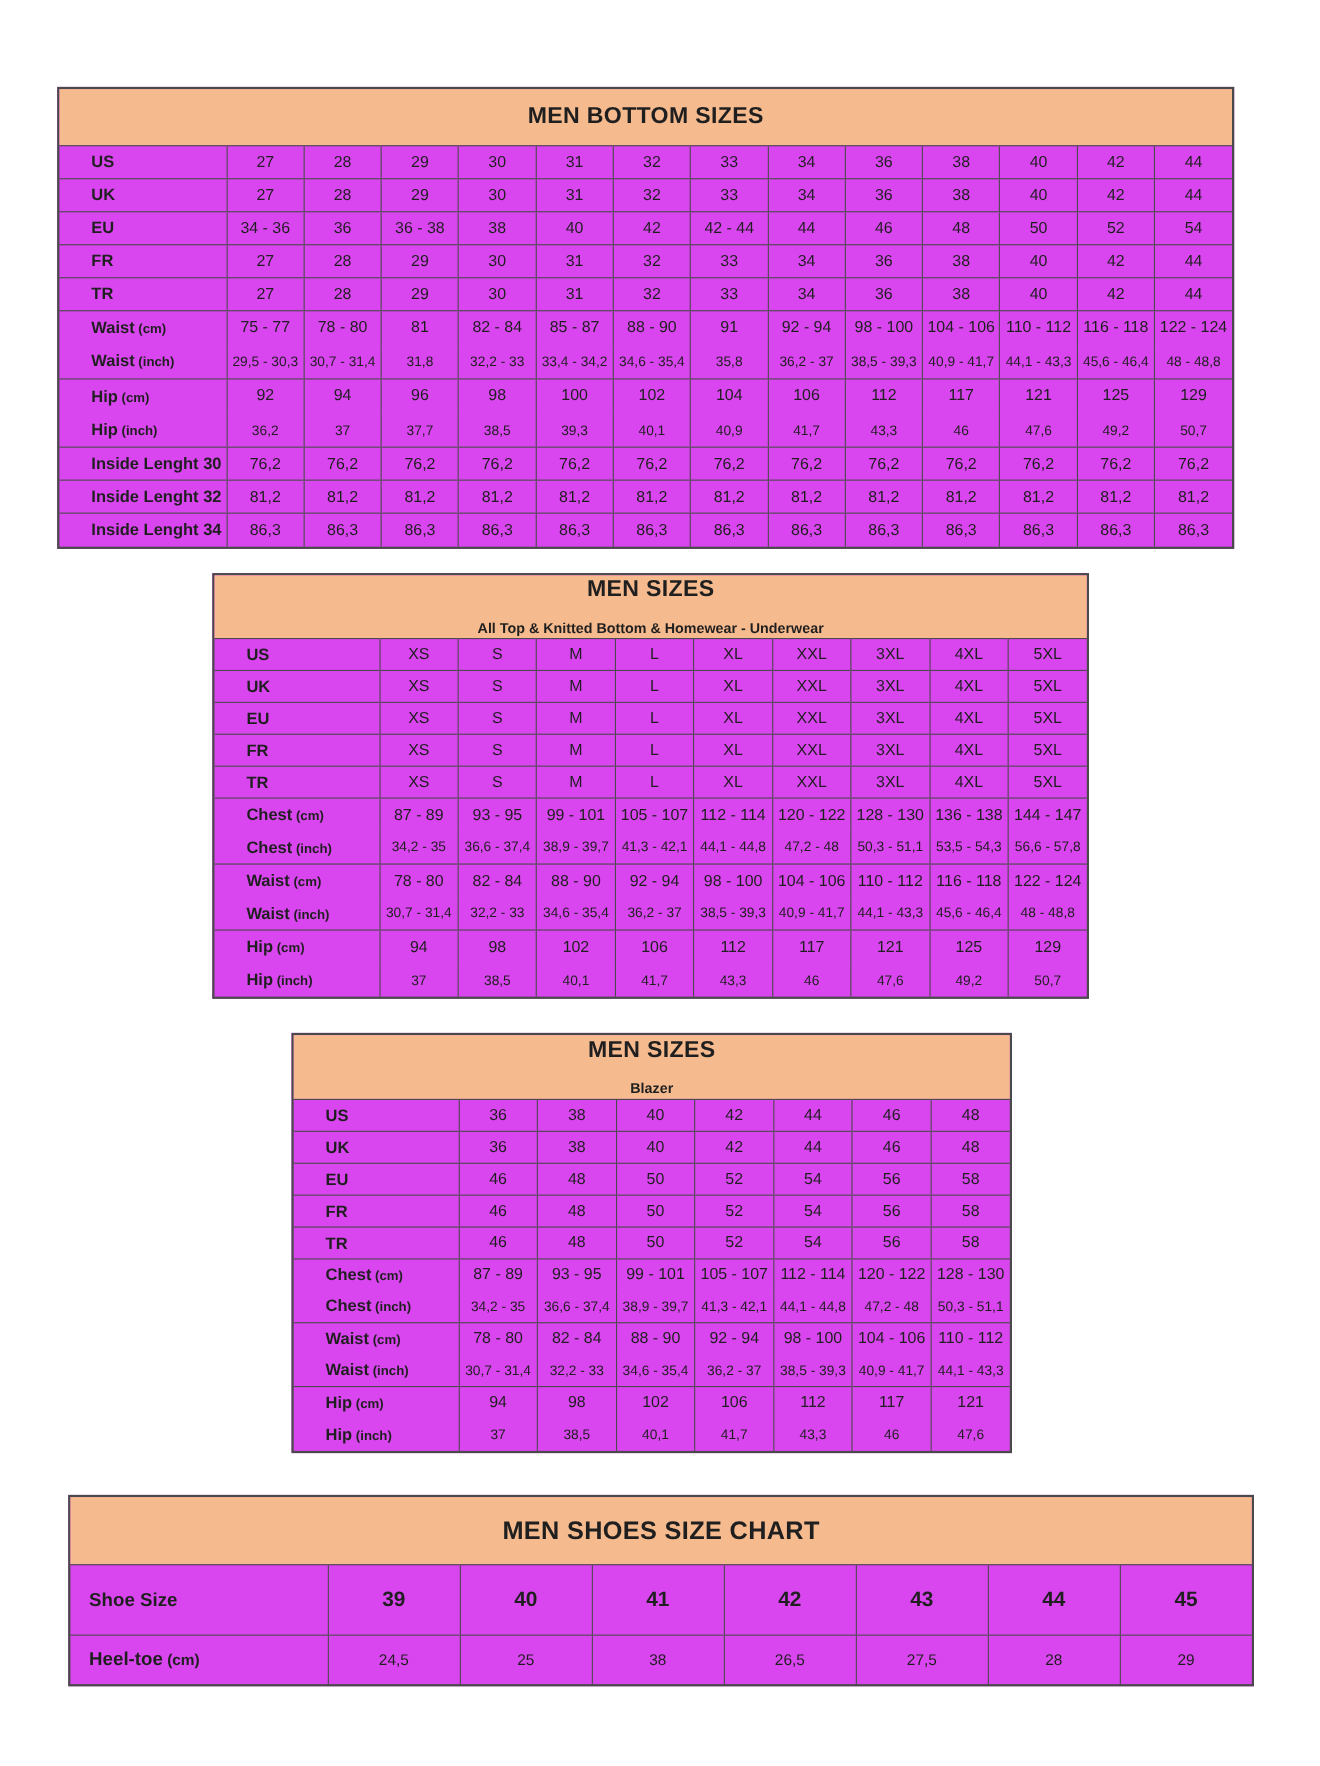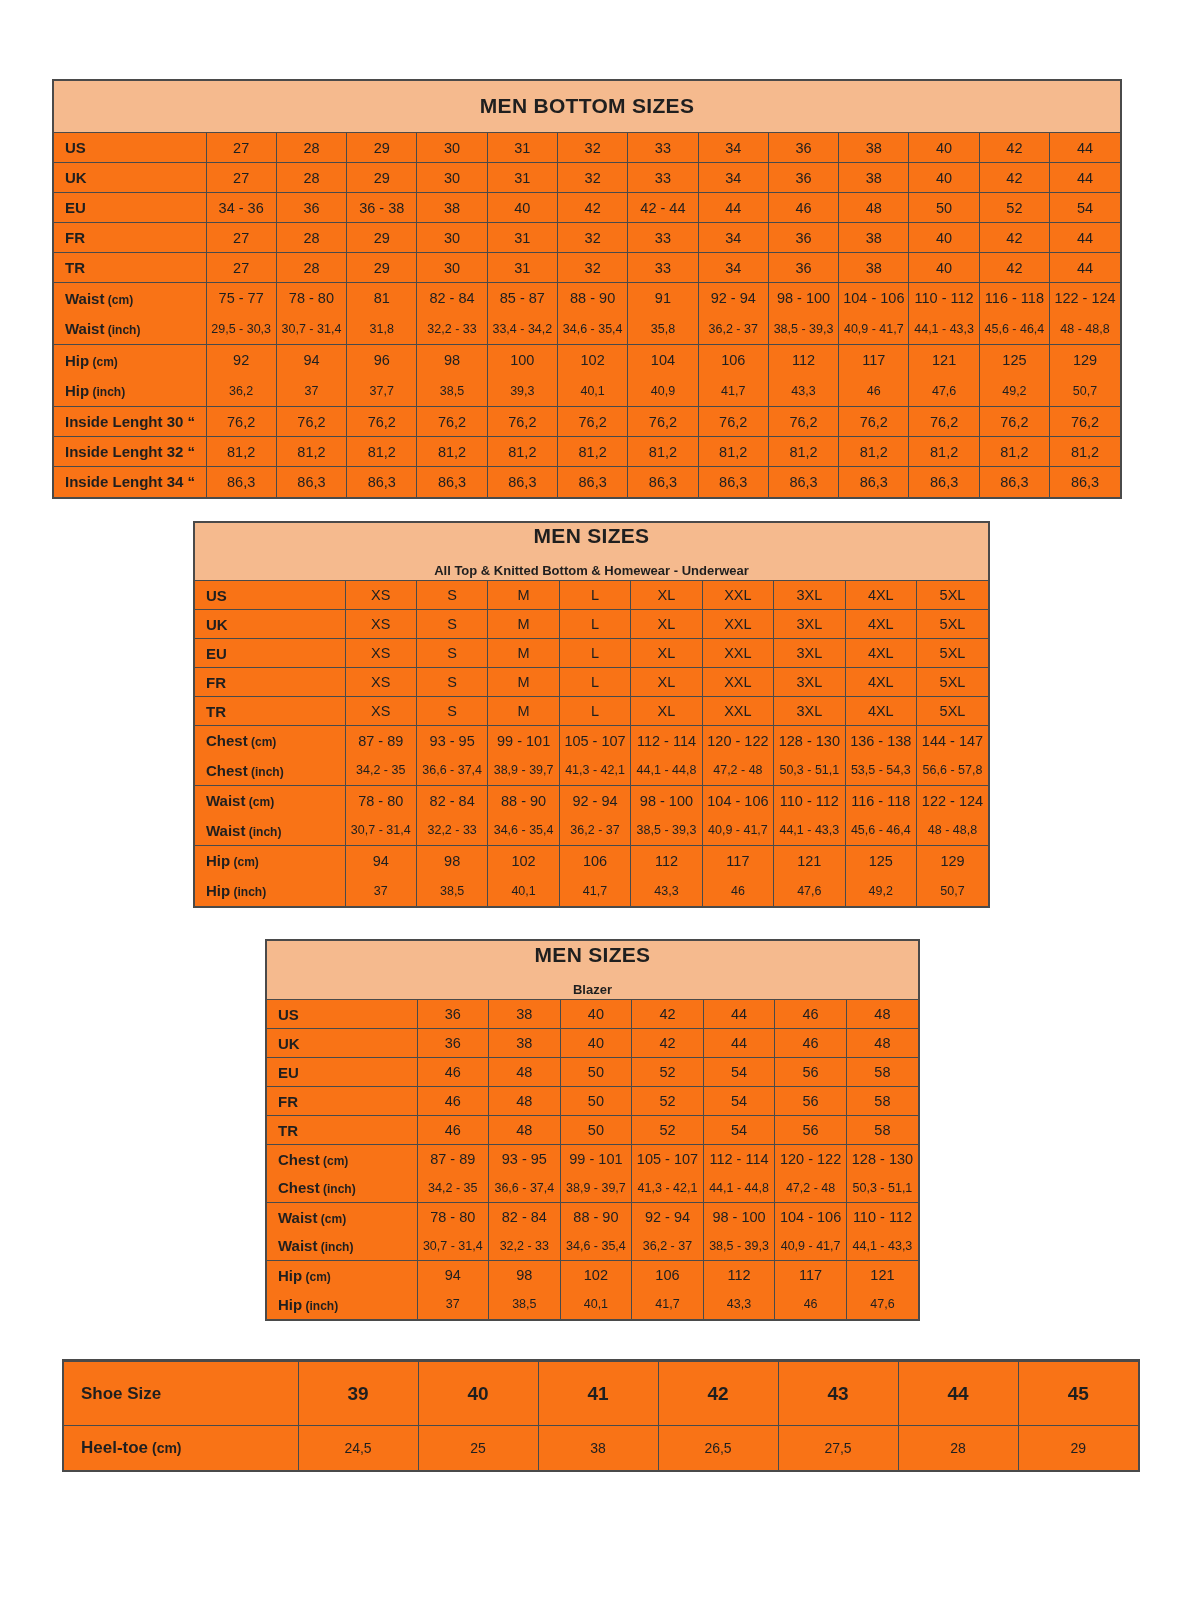--- a/index.html
+++ b/index.html
@@ -9,34 +9,34 @@
     --bg:#FFFFFF;
   }
   *{box-sizing:border-box;}
   html,body{margin:0;padding:0;}
   body{
     width:1200px;height:1605px;position:relative;
     background:var(--bg);color:var(--text);
     font-family:"Liberation Sans","DejaVu Sans",sans-serif;
   }
   .size-table{
-    position:absolute;border:2px solid var(--border);background:#f97316;
+    position:absolute;border:2px solid var(--border);background:#d946ef;
   }
   .tbl-head{
     background:var(--peach);text-align:center;
     display:flex;flex-direction:column;justify-content:center;
     padding:2px 0;
   }
   .tbl-title{font-weight:bold;font-size:21px;letter-spacing:.3px;line-height:1.15;}
   .tbl-sub{font-weight:bold;font-size:13px;line-height:1.1;margin-top:16px;}
   .tbl-sub:empty{display:none;}
   table{width:100%;border-collapse:collapse;table-layout:fixed;}
   tbody.sec{border-top:1.5px solid var(--border);}
   th{
-    text-align:left;padding-left:11px;font-size:15px;font-weight:bold;
+    text-align:left;padding-left:29px;font-size:15px;font-weight:bold;
     white-space:nowrap;overflow:hidden;
   }
   th .unit{font-size:12px;}
   td{
     text-align:center;font-size:14.5px;padding:0;white-space:nowrap;
     border-left:1.2px solid var(--border);overflow:hidden;
   }
   tr.small td{font-size:12.5px;}
   tr.boldvals td{font-weight:bold;font-size:19px;}
 
@@ -613,20 +613,24 @@
           <td>41,7</td>
           <td>43,3</td>
           <td>46</td>
           <td>47,6</td>
         </tr>
       </tbody>
     </table>
 </div>
 
 <div class="size-table" id="t3">
+  <div class="tbl-head">
+    <div class="tbl-title">MEN SHOES SIZE CHART</div>
+
+  </div>
   <table>
       <colgroup>
         <col style="width: 234px;">
         <col>
         <col>
         <col>
         <col>
         <col>
         <col>
         <col>

